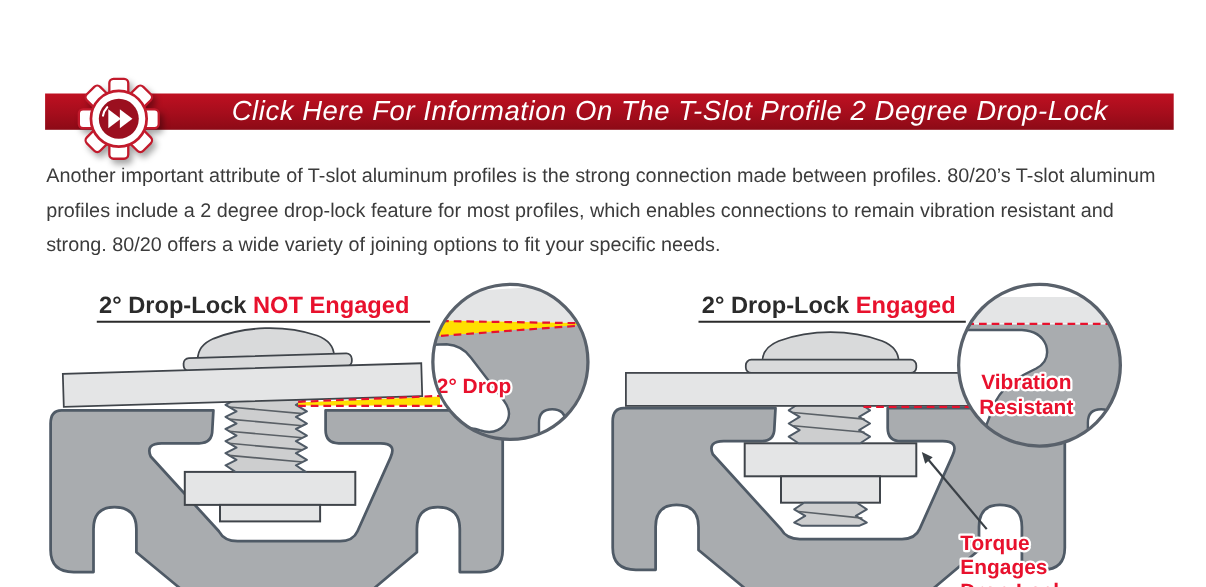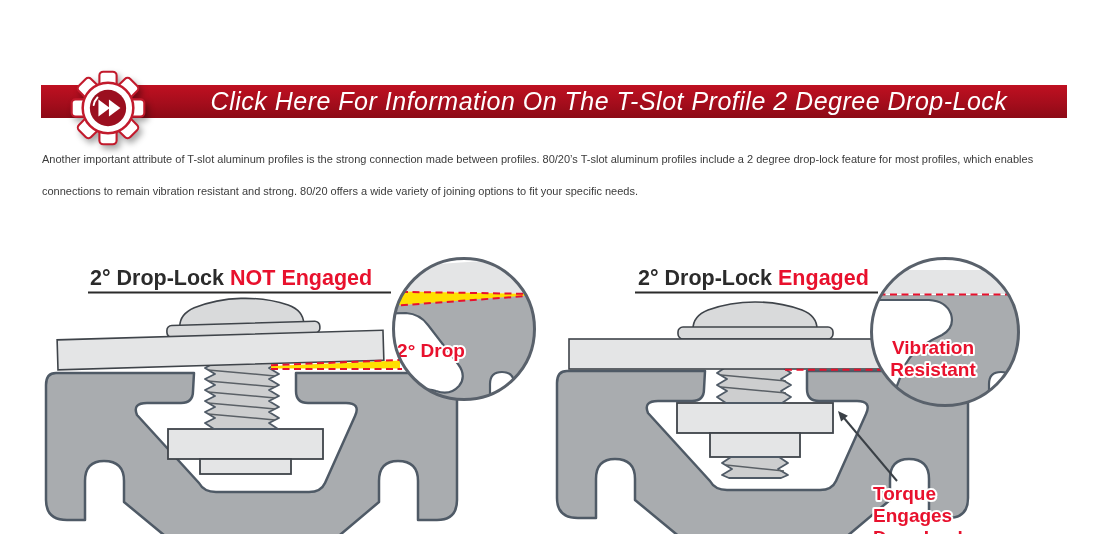--- a/index.html
+++ b/index.html
@@ -12,21 +12,21 @@
   #stage{position:relative;width:1096px;height:534px;background:#fff;overflow:hidden;
          font-family:"Liberation Sans", sans-serif;margin-top:44px;}
   .banner{position:absolute;left:41px;top:41px;width:1026px;height:33px;
     background:linear-gradient(180deg,var(--banner-red-top) 0%,var(--banner-red-mid) 55%,var(--banner-red-bottom) 100%);
     display:flex;align-items:center;justify-content:center;cursor:pointer;
     padding-left:110px;box-sizing:border-box;}
   .banner-label{color:#fff;font-style:italic;font-size:25px;letter-spacing:.5px;white-space:nowrap;}
   .gear{position:absolute;left:24px;top:-20px;width:86px;height:86px;
     filter:drop-shadow(3px 4px 3px rgba(0,0,0,0.35));}
   .intro{position:absolute;left:42px;top:100px;width:1016px;color:var(--body-text);
-    font-size:11px;line-height:31.5px;}
+    font-size:18px;line-height:31.5px;}
   svg text{font-family:"Liberation Sans", sans-serif;}
   .t-title{font-size:21.5px;font-weight:bold;fill:var(--title-black);}
   .t-title-red{fill:var(--accent-red);}
   .t-callout{font-size:19px;font-weight:bold;fill:var(--accent-red);
     stroke:#fff;stroke-width:4px;paint-order:stroke;stroke-linejoin:round;}
   .profile{fill:var(--profile-gray);stroke:var(--outline-gray);stroke-width:2.5;stroke-linejoin:round;}
   .plate{fill:var(--plate-gray);stroke:#3f444a;stroke-width:1.6;}
   .boltpart{fill:#d9dadb;stroke:#3f444a;stroke-width:1.6;}
   .nut{fill:var(--plate-gray);stroke:#3f444a;stroke-width:1.8;}
   .thread{fill:var(--thread-gray);stroke:var(--outline-gray);stroke-width:1.8;stroke-linejoin:round;}

